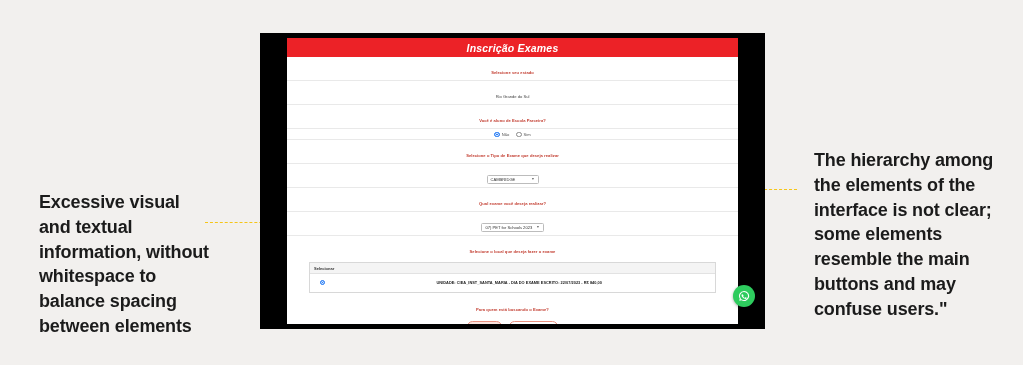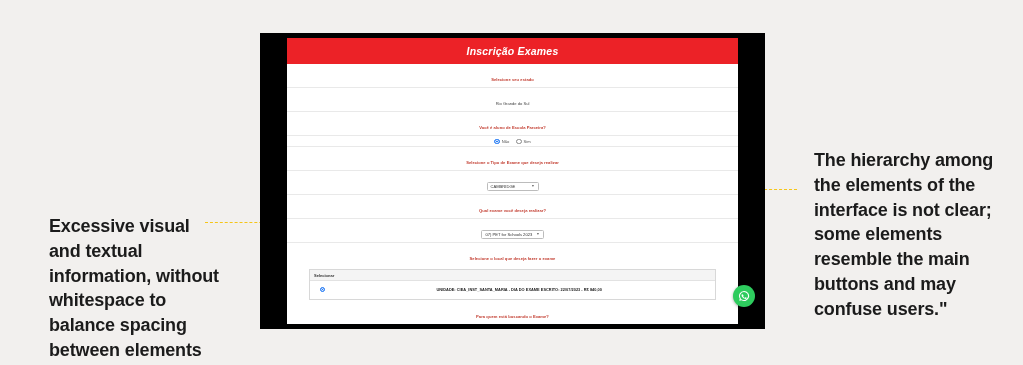--- a/index.html
+++ b/index.html
@@ -10,21 +10,21 @@
   }
   .stage{position:relative;width:1023px;height:365px;}
 
   
   .anno{
     position:absolute;
     font-size:18px;line-height:1.38;
     font-weight:700;color:#1b1b1b;
     letter-spacing:-0.15px;
   }
-  #anno-left{left:49px;top:190px;width:175px;margin-top:24px;}
+  #anno-left{left:39px;top:190px;width:175px;}
   #anno-right{left:814px;top:148px;width:190px;}
 
   
   .dash{
     position:absolute;height:0;border-top:1.5px dashed #f5c518;
   }
   #dash-left{left:205px;top:222px;width:77px;}
   #dash-right{left:560px;top:189px;width:237px;}
 
   
@@ -32,21 +32,21 @@
     position:absolute;left:260px;top:33px;
     width:505px;height:296px;background:#000;
   }
   .screen{
     position:absolute;left:27px;top:5px;
     width:451px;height:286px;background:#fff;overflow:hidden;
   }
 
   
   .appbar{
-    height:26px;background:#ec2227;
+    height:19px;background:#ec2227;
     display:flex;align-items:center;justify-content:center;
   }
   .appbar-title{
     color:#fff;font-style:italic;font-weight:700;
     font-size:10.5px;letter-spacing:.2px;
   }
 
   
   .form{padding:0 0 6px 0;}
   .row{

